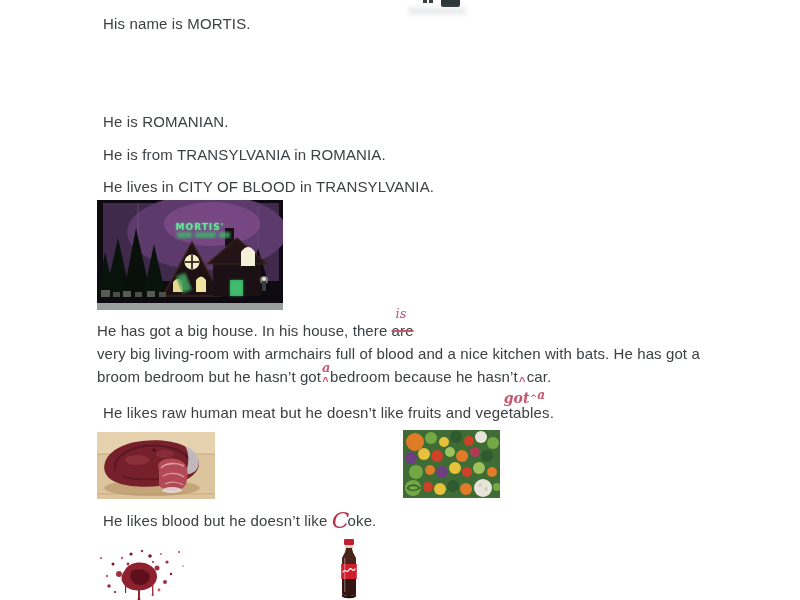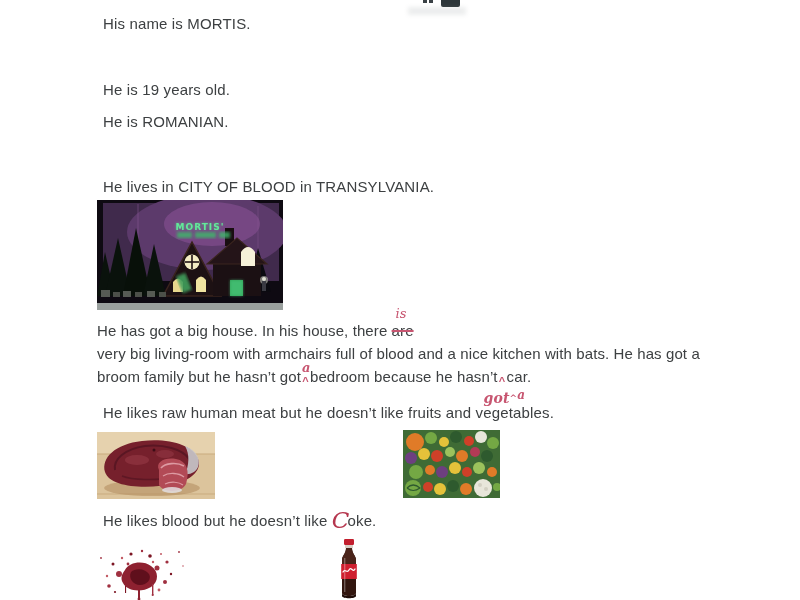--- a/index.html
+++ b/index.html
@@ -26,22 +26,22 @@
 <body>
 
 <div class="page">
 
   <span class="crop-dot" style="left:423px"></span>
   <span class="crop-dot" style="left:429px"></span>
   <span class="crop-bar" style="left:441px"></span>
   <span class="smudge" style="left:408px;top:7px;width:58px;height:8px"></span>
 
   <div class="tline" style="top:15px">His name is MORTIS.</div>
-  <div class="tline" style="top:81px">He is 19 years old.</div>
   <div class="tline" style="top:113px">He is ROMANIAN.</div>
+  <div class="tline" style="top:146px">He is from TRANSYLVANIA in ROMANIA.</div>
   <div class="tline" style="top:178px">He lives in CITY OF BLOOD in TRANSYLVANIA.</div>
 
   <svg class="photo" style="left:97px;top:200px" width="186" height="110" viewBox="0 0 186 110">
     <defs>
       <filter id="glow">
           <feGaussianBlur stdDeviation="1.4"></feGaussianBlur>
         </filter>
     </defs>
     <rect width="186" height="110" fill="#0e0a12"></rect>
     <rect x="6" y="3" width="176" height="78" fill="#402a4c"></rect>
@@ -90,21 +90,21 @@
     <rect x="165" y="81" width="4" height="10" fill="#3a3a42"></rect>
 
     <rect x="0" y="96" width="186" height="8" fill="#15101400"></rect>
     <rect x="0" y="103" width="186" height="7" fill="#9aa09e"></rect>
   </svg>
 
   <div class="pline" style="top:322px"><span>He has got a big house. In his house, there </span><span class="struck" style="position:relative"><span>are</span><span class="ink ann-above">is</span></span></div>
 
   <div class="pline" style="top:345px">very big living-room with armchairs full of blood and a nice kitchen with bats. He has got a</div>
 
-  <div class="pline" style="top:368px"><span>broom family but he hasn’t got</span><span class="ins-caret">^<span class="ink ann-above" style="top:-15px;left:1px">a</span></span><span>bedroom because he hasn’t</span><span class="ins-caret">^<span class="ink ann-below"><span>got</span><span class="mini-caret">^</span><span class="raised-a">a</span></span></span><span>car.</span></div>
+  <div class="pline" style="top:368px"><span>broom bedroom but he hasn’t got</span><span class="ins-caret">^<span class="ink ann-above" style="top:-15px;left:1px">a</span></span><span>bedroom because he hasn’t</span><span class="ins-caret">^<span class="ink ann-below"><span>got</span><span class="mini-caret">^</span><span class="raised-a">a</span></span></span><span>car.</span></div>
 
   <div class="tline" style="top:404px">He likes raw human meat but he doesn’t like fruits and vegetables.</div>
 
   <svg class="photo" style="left:97px;top:432px" width="118" height="67" viewBox="0 0 118 67">
     <rect width="118" height="67" fill="#dcc49c"></rect>
     <rect width="118" height="22" fill="#e6d2ae"></rect>
     <line x1="0" y1="22" x2="118" y2="22" stroke="#c9ab7e" stroke-width="1"></line>
     <line x1="0" y1="62" x2="118" y2="62" stroke="#c9ab7e" stroke-width="1"></line>
     <ellipse cx="55" cy="56" rx="48" ry="8" fill="#b08a5c" opacity="0.55"></ellipse>
     <path d="M8,40 C4,26 18,12 45,9 C72,6 96,13 101,27 C105,37 96,47 80,51 C52,58 13,56 8,40 Z" fill="#76202c"></path>

